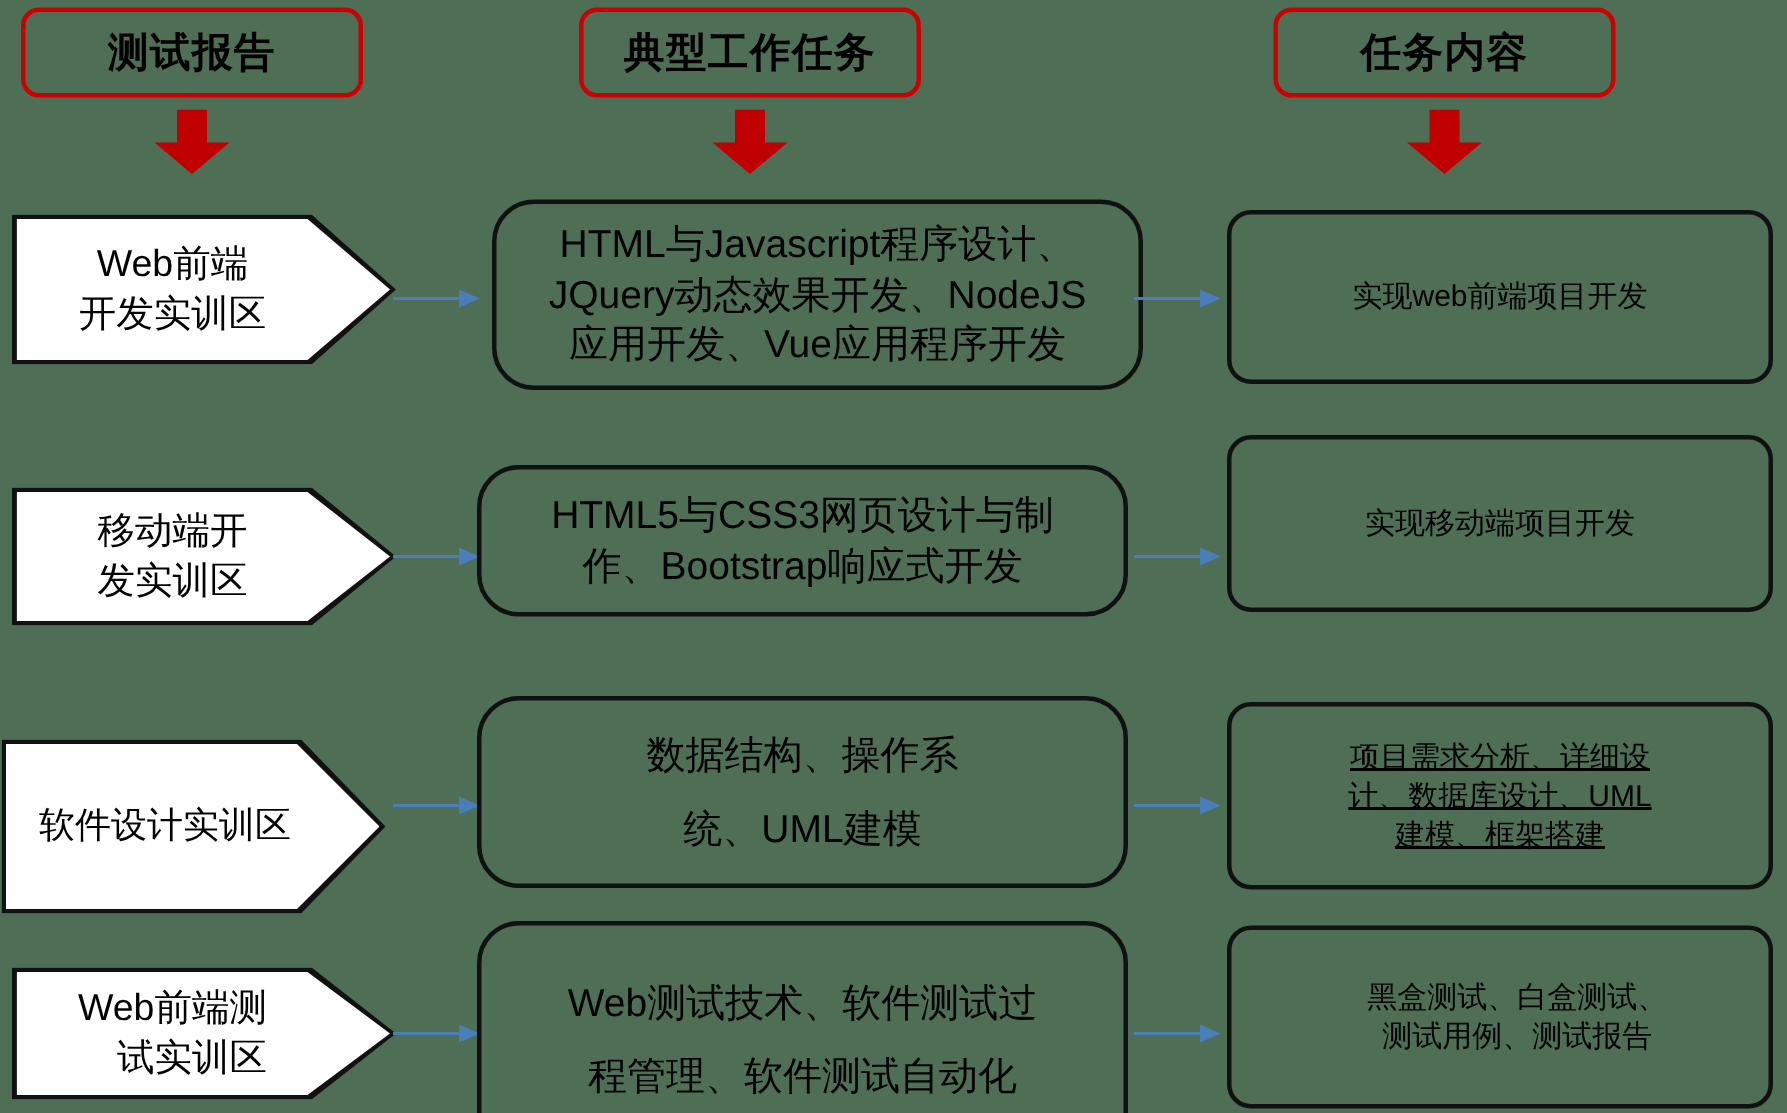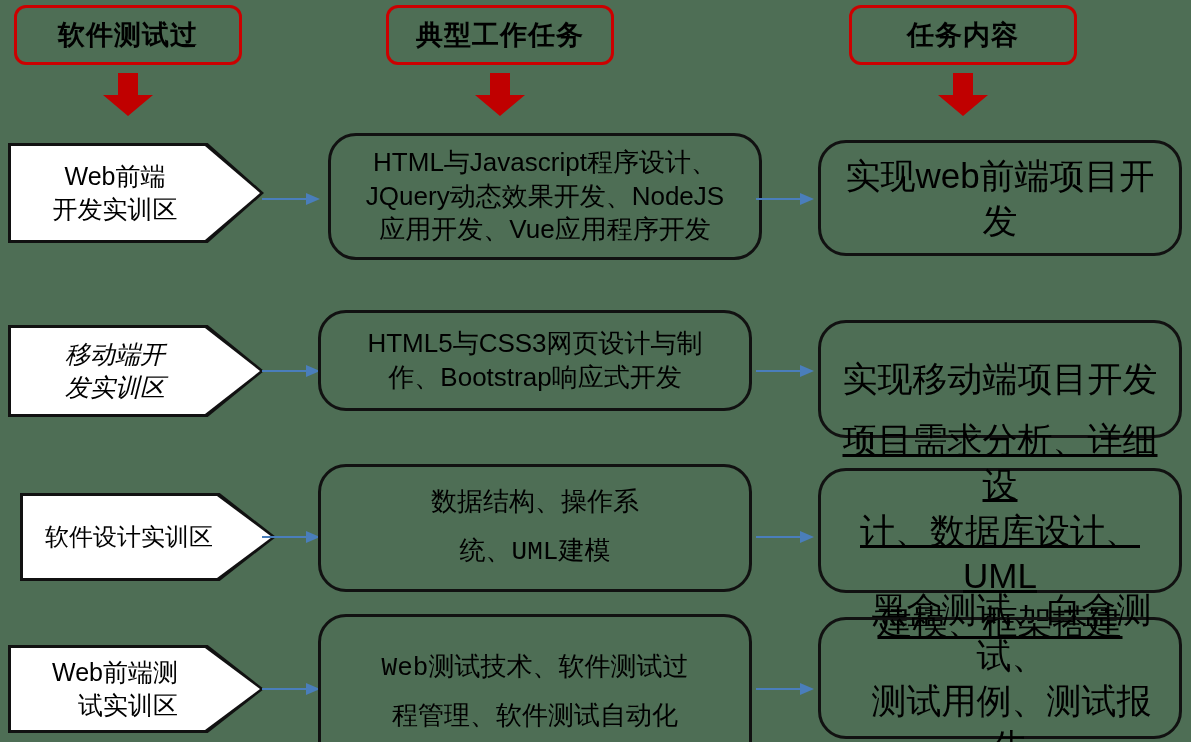--- a/index.html
+++ b/index.html
@@ -89,43 +89,43 @@
     align-items: center;
     justify-content: center;
     text-align: center;
     box-sizing: border-box;
     font-size: 26px;
     line-height: 1.30;
     padding: 6px 14px;
     white-space: pre-line;
   }
   .rrect.mid { font-size: 26px; }
-  .rrect.right { font-size: 35px; }
-  .rrect.loose { line-height: 1.9; font-family: Liberation Mono, monospace; }
+  .rrect.right { font-size: 20px; border-radius: 16px; }
+  .rrect.loose { line-height: 1.9; }
 
   
   .connector {
     position: absolute;
     height: 16px;
   }
 
   
   
   .r1 { top: 140px; }
   .r2 { top: 315px; }
   .r3 { top: 468px; }
   .r4 { top: 615px; }
 </style>
 </head>
 <body style="background: rgb(78, 110, 85);">
 
 <div id="diagram">
 
   <div class="header-box hdr-1">
-    <span>软件测试过</span>
+    <span>测试报告</span>
   </div>
   <div class="header-box hdr-3">
     <span>任务内容</span>
   </div>
   <div class="header-box hdr-2">
     <span>典型工作任务</span>
   </div>
 
   <svg class="down-arrow da-1" viewBox="0 0 54 44">
     <polygon points="17,0 37,0 37,22 52,22 27,43 2,22 17,22" fill="#c00000"></polygon>
@@ -152,42 +152,42 @@
 JQuery动态效果开发、NodeJS
 应用开发、Vue应用程序开发</div>
 
   <svg class="connector" style="left:756px; top:191px; width:60px;" viewBox="0 0 60 16">
     <line x1="0" y1="8" x2="46" y2="8" stroke="#4a7ebb" stroke-width="2"></line>
     <polygon points="44,2 58,8 44,14" fill="#4a7ebb"></polygon>
   </svg>
 
   <div class="rrect right r1" style="left:818px; top:140px; width:364px; height:116px;">实现web前端项目开发</div>
 
-  <div class="chevron-wrap" style="left:8px; top:325px; width:256px; height:92px;font-style:italic;">
+  <div class="chevron-wrap" style="left:8px; top:325px; width:256px; height:92px;">
     <div class="chevron-border"></div>
     <div class="chevron-inner" style="white-space:pre-line;">移动端开
 发实训区</div>
   </div>
 
   <svg class="connector" style="left:262px; top:363px; width:60px;" viewBox="0 0 60 16">
     <line x1="0" y1="8" x2="46" y2="8" stroke="#4a7ebb" stroke-width="2"></line>
     <polygon points="44,2 58,8 44,14" fill="#4a7ebb"></polygon>
   </svg>
 
   <div class="rrect mid r2" style="left:318px; top:310px; width:434px; height:101px;">HTML5与CSS3网页设计与制
 作、Bootstrap响应式开发</div>
 
   <svg class="connector" style="left:756px; top:363px; width:60px;" viewBox="0 0 60 16">
     <line x1="0" y1="8" x2="46" y2="8" stroke="#4a7ebb" stroke-width="2"></line>
     <polygon points="44,2 58,8 44,14" fill="#4a7ebb"></polygon>
   </svg>
 
-  <div class="rrect right r2" style="left:818px; top:320px; width:364px; height:118px;">实现移动端项目开发</div>
-
-  <div class="chevron-wrap" style="left:20px; top:493px; width:256px; height:88px;">
+  <div class="rrect right r2" style="left:818px; top:290px; width:364px; height:118px;">实现移动端项目开发</div>
+
+  <div class="chevron-wrap" style="left:1px; top:493px; width:256px; height:116px;">
     <div class="chevron-border"></div>
     <div class="chevron-inner" style="white-space:pre-line; padding-right:40px; padding-left:2px; font-size:24px;">软件设计实训区</div>
   </div>
 
   <svg class="connector" style="left:262px; top:529px; width:60px;" viewBox="0 0 60 16">
     <line x1="0" y1="8" x2="46" y2="8" stroke="#4a7ebb" stroke-width="2"></line>
     <polygon points="44,2 58,8 44,14" fill="#4a7ebb"></polygon>
   </svg>
 
   <div class="rrect mid loose r3" style="left:318px; top:464px; width:434px; height:128px;">数据结构、操作系

